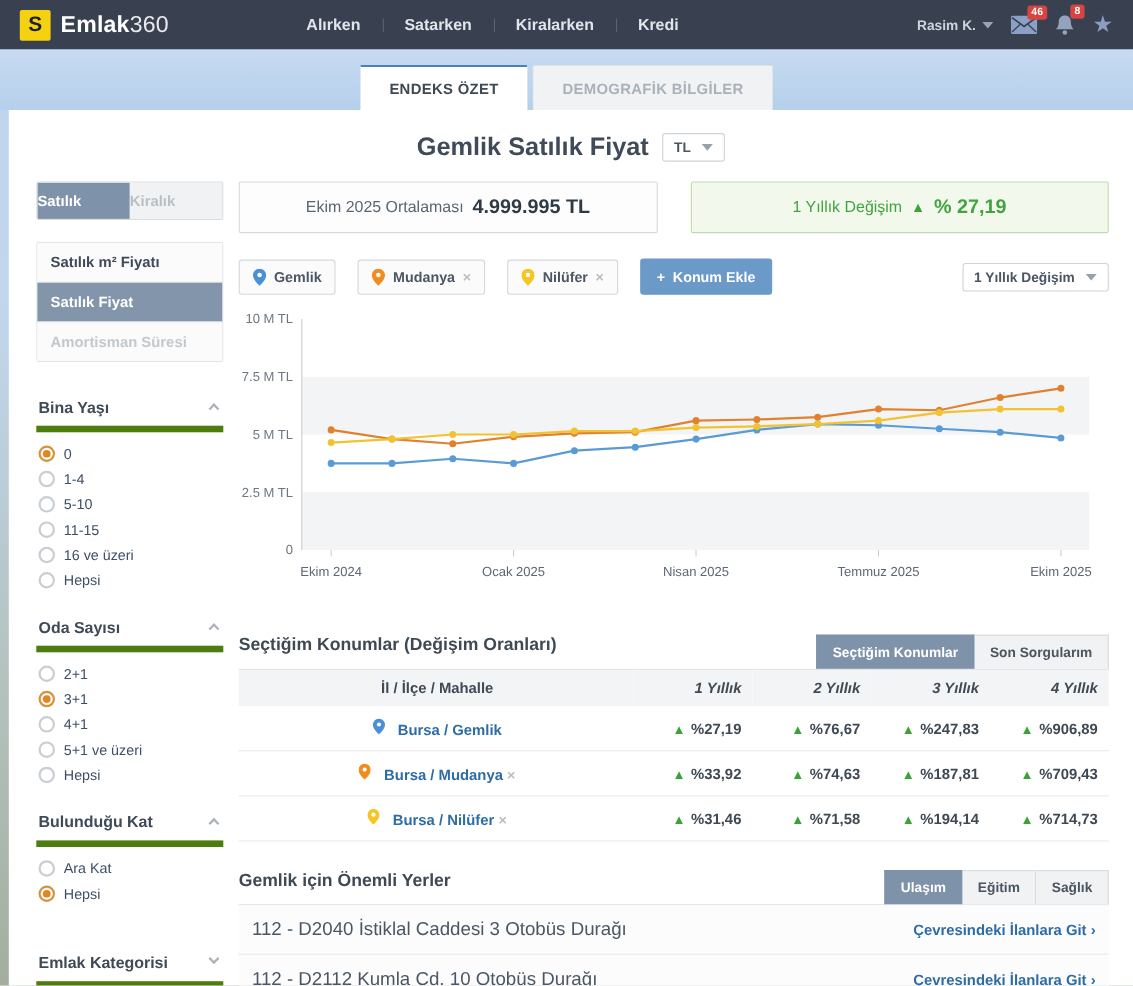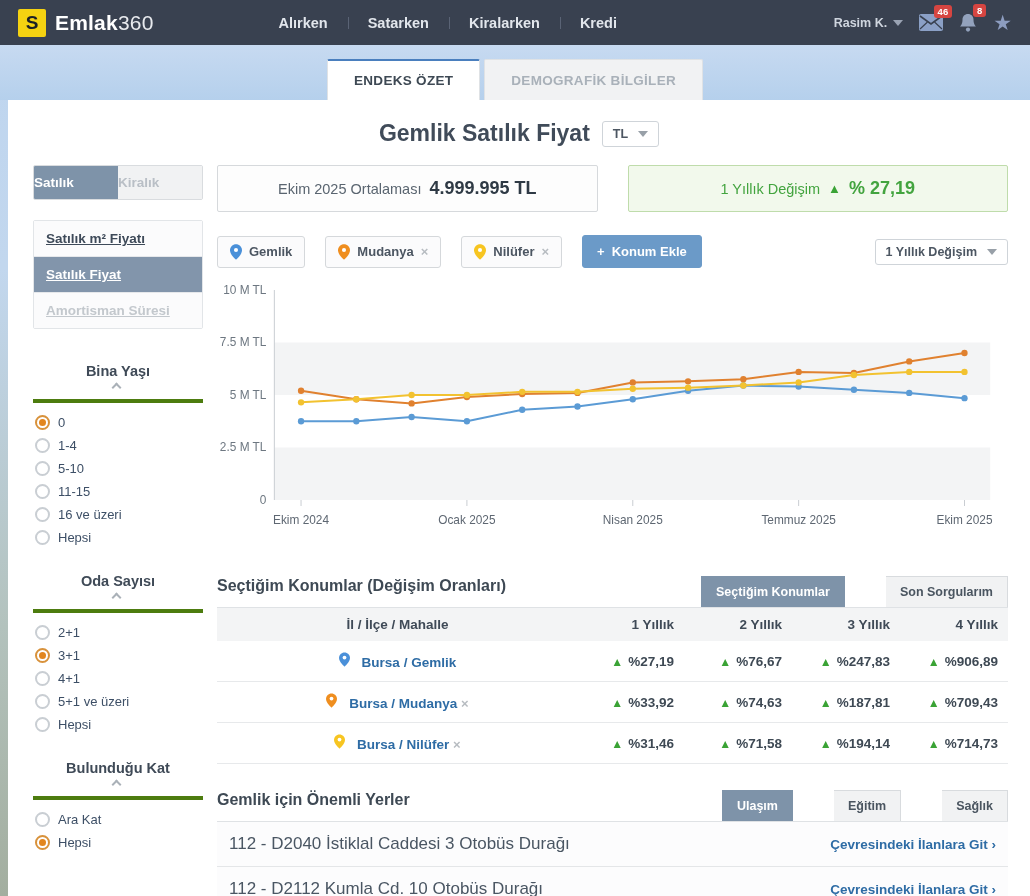--- a/index.html
+++ b/index.html
@@ -35,25 +35,25 @@
   .mini-select{display:flex;align-items:center;gap:10px;border:1px solid #cfd4d9;border-radius:3px;padding:5px 10px;font-size:12.5px;font-weight:600;color:#4c5662;cursor:pointer;background:#fff;}
   .caret{width:0;height:0;border-left:5px solid transparent;border-right:5px solid transparent;border-top:6px solid #98a0a8;}
   .content{display:flex;padding:4px 22px 0 25px;gap:14px;}
   
   aside{width:170px;flex:0 0 170px;}
   .seg2{display:flex;border:1px solid #d9dcdf;border-radius:2px;overflow:hidden;margin-bottom:20px;}
   .seg2 > div{flex:1;text-align:left;padding:9px 0;font-size:13.5px;font-weight:700;cursor:pointer;}
   .seg2 .on{background:#7e93a9;color:#fff;}
   .seg2 .off{background:#f1f2f3;color:#b9bfc6;}
   .menu{border:1px solid #e2e5e8;border-radius:2px;margin-bottom:28px;}
-  .menu-item{padding:10px 12px;font-size:13.5px;font-weight:600;color:#3e4a59;background:#fbfbfc;border-bottom:1px solid #e6e8eb;cursor:pointer;text-decoration:underline;}
+  .menu-item{padding:10px 12px;font-size:13.5px;font-weight:600;color:#3e4a59;background:#fbfbfc;border-bottom:1px solid #e6e8eb;cursor:pointer;}
   .menu-item:last-child{border-bottom:none;}
   .menu-item.on{background:#8295ab;color:#fff;}
   .menu-item.dim{color:#c3c8cd;}
-  .fsec-head{display:flex;justify-content:space-between;align-items:center;padding:6px 2px 8px;border-bottom:4px solid #4d7c0f;cursor:pointer;flex-direction:column;}
+  .fsec-head{display:flex;justify-content:space-between;align-items:flex-start;padding:6px 2px 8px;border-bottom:6px solid #4d7c0f;cursor:pointer;}
   .fsec-title{font-size:14.5px;font-weight:700;color:#3f4a57;}
   .chev{display:inline-block;width:7px;height:7px;border-right:2px solid #aab1b8;border-bottom:2px solid #aab1b8;transform:rotate(45deg);margin-right:3px;}
   .chev.up{transform:rotate(-135deg);margin-top:5px;}
   .opts{padding:12px 2px 14px;}
   .opt{display:flex;align-items:center;gap:8px;margin-bottom:8px;font-size:13px;color:#3d4f66;cursor:pointer;}
   .radio{width:15px;height:15px;border:2px solid #c9ced3;border-radius:50%;background:#fff;position:relative;flex:0 0 15px;}
   .radio.checked{border-color:#d8923c;}
   .radio.checked::after{content:"";position:absolute;inset:2px;background:#e2861f;border-radius:50%;}
   .fsec.collapsed{margin-bottom:24px;}
   
@@ -71,32 +71,32 @@
   .chip .x, .x{color:#b7bcc1;font-size:13px;font-weight:700;cursor:pointer;}
   .add-btn{display:flex;align-items:center;gap:7px;background:#6b9ac8;color:#fff;border:1px solid #6b9ac8;border-radius:3px;padding:8px 14px;font-size:13px;font-weight:700;cursor:pointer;}
   .range-select{margin-left:auto;}
   .pin{flex:0 0 auto;}
   
   .chart-wrap{margin-top:4px;}
   
   .sec-head{display:flex;justify-content:space-between;align-items:flex-end;margin-top:26px;border-bottom:1px solid #dfe2e5;}
   .sec-title{font-size:16px;font-weight:700;color:#3e4954;padding-bottom:12px;}
   .segbtns{display:flex;}
-  .segbtn{padding:8px 14px;font-size:12.5px;font-weight:700;background:#f1f2f3;color:#4a5560;border:1px solid #d8dbde;border-bottom:none;cursor:pointer;margin-left:41px;}
+  .segbtn{padding:8px 14px;font-size:12.5px;font-weight:700;background:#f1f2f3;color:#4a5560;border:1px solid #d8dbde;border-bottom:none;cursor:pointer;}
   .segbtn + .segbtn{border-left:none;}
   .segbtn.on{background:#7e93a9;color:#fff;border-color:#7e93a9;}
   table{width:100%;border-collapse:collapse;margin-top:0;}
   thead th{background:#f3f4f5;font-size:13.5px;font-weight:700;color:#3f4a57;text-align:right;padding:9px 10px;}
   thead th:first-child{text-align:center;padding-left:12px;}
   tbody td{border-bottom:1px solid #e7e9eb;padding:11px 10px;font-size:13.5px;text-align:right;}
   tbody td:first-child{text-align:center;padding-left:12px;}
   .loc-link{color:#2e6ca5;font-weight:600;cursor:pointer;margin-left:8px;}
   .pct{font-weight:700;color:#3e4954;}
   .up-tri{color:#3aa335;font-size:12px;margin-right:5px;}
-  .col-num{width:108px;}
+  .col-num{width:108px;font-style:italic;}
   
   .place-row{display:flex;justify-content:space-between;align-items:center;padding:12px 12px;border-bottom:1px solid #e4e6e8;background:#fcfcfd;}
   .place-name{font-size:17px;color:#4a5663;}
   .place-link{font-size:13.5px;color:#2e6ca5;font-weight:600;cursor:pointer;}
 </style>
 </head>
 <body>
 
 <header class="topbar">
   <div class="logo">

